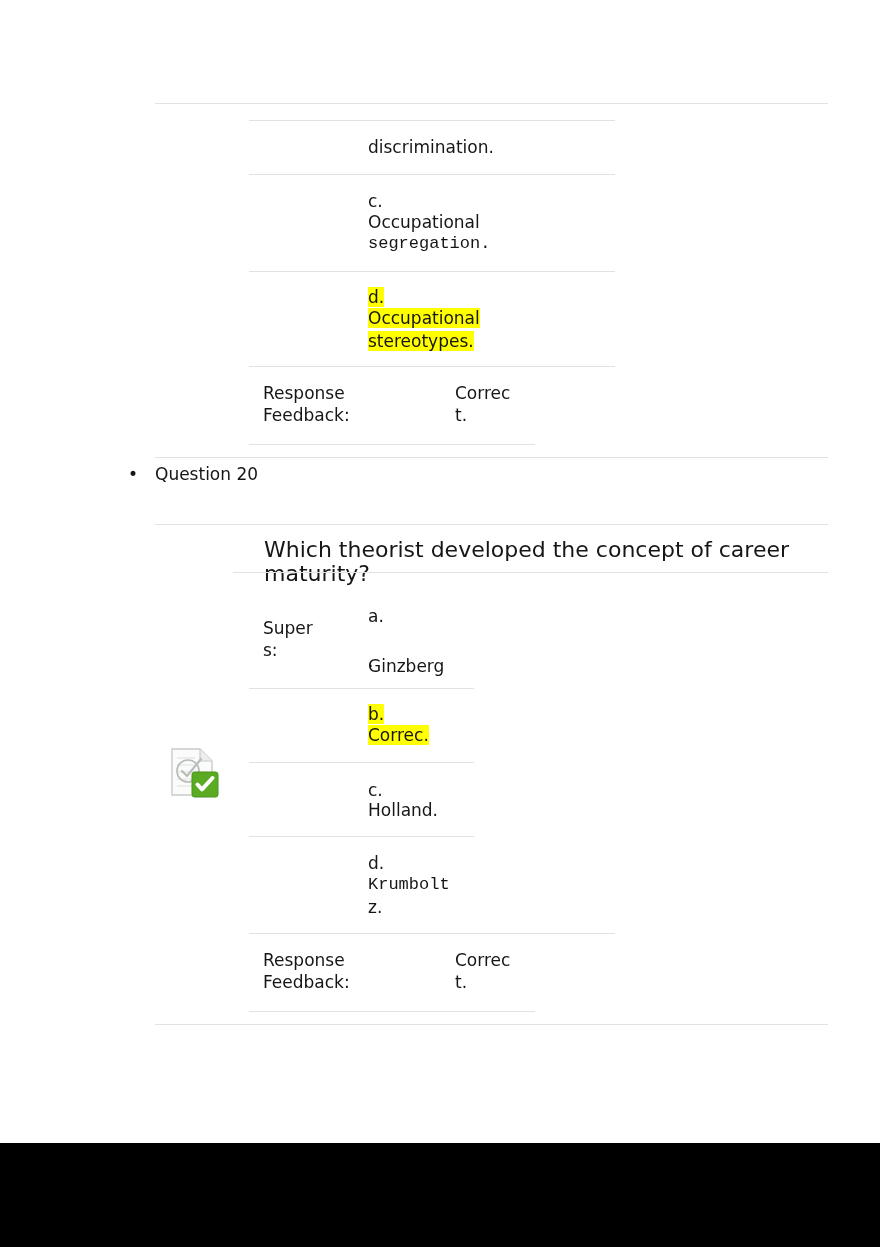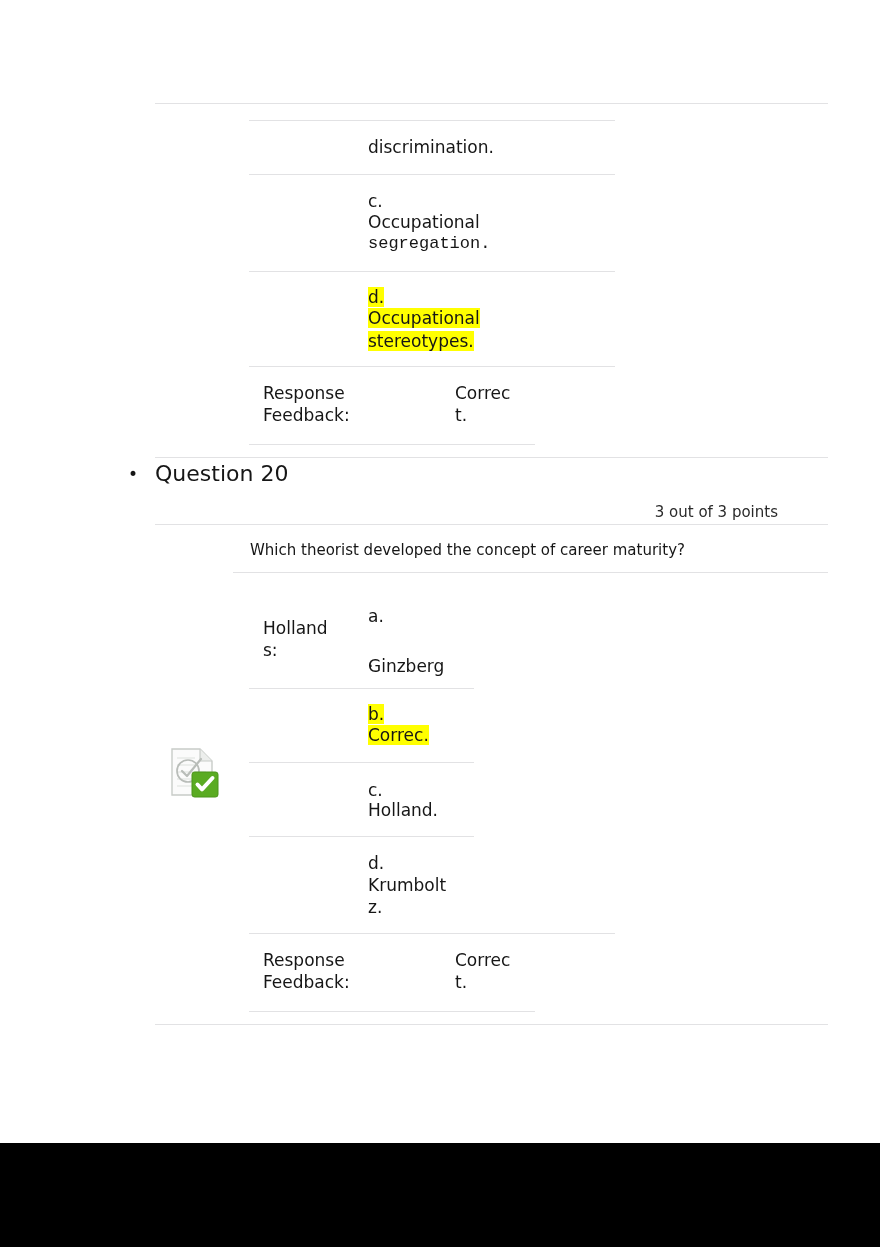--- a/index.html
+++ b/index.html
@@ -49,21 +49,21 @@
     white-space: pre-line;
   }
   .hl {
     background: #ffff00;
     box-decoration-break: clone;
     -webkit-box-decoration-break: clone;
   }
 
   .qlabel {
     position: absolute;
-    font-size: 22px;
+    font-size: 17px;
     line-height: 22px;
     color: #161616;
   }
   .bullet {
     position: absolute;
     font-size: 17px;
     line-height: 22px;
     color: #161616;
   }
 
@@ -116,25 +116,24 @@
   <div class="txt" style="left:455px; top:404px;">t.</div>
 
   <div class="hr" style="left:249px; top:444px; width:286px;"></div>
 
   <div class="hr" style="left:155px; top:457px; width:673px;"></div>
 
   <div class="bullet" style="left:128px; top:463px;">•</div>
 
   <div class="qlabel" style="left:155px; top:463px;">Question 20</div>
 
-  <div class="points" style="left:528px; top:502px; width:250px;">3 out of 3 points</div>
 
   <div class="hr" style="left:155px; top:524px; width:673px;"></div>
 
-  <div class="txt" style="left:250px; top:538px; width:600px; font-size:15px; line-height:24px;">Which theorist developed the concept of career maturity?</div>
+  <div class="txt" style="left:264px; top:538px; width:600px; font-size:22px; line-height:24px;">Which theorist developed the concept of career maturity?</div>
 
   <div class="hr" style="left:233px; top:572px; width:595px;"></div>
 
   <div class="ansicon">
     <svg width="52" height="52" viewBox="0 0 52 52" xmlns="http://www.w3.org/2000/svg">
 
       <path d="M4 3 h28 l12 12 v34 H4 Z" fill="#fbfbfb" stroke="#c8ccc8" stroke-width="1.4"></path>
       <path d="M32 3 v12 h12" fill="#eceeec" stroke="#c8ccc8" stroke-width="1.2"></path>
 
       <g stroke="#e3e6e3" stroke-width="1.2">
@@ -146,41 +145,41 @@
       </g>
 
       <circle cx="20" cy="25" r="11" fill="none" stroke="#b9bdb9" stroke-width="1.7"></circle>
       <path d="M14 25 l5 5 L33 13" fill="none" stroke="#b9bdb9" stroke-width="2.2" stroke-linecap="round" stroke-linejoin="round"></path>
 
       <rect x="24" y="26" width="26" height="25" rx="2.5" fill="#5aab22" stroke="#4b941a" stroke-width="1"></rect>
       <path d="M29.5 38.5 l4.5 4.8 l10.5 -11.3" fill="none" stroke="#ffffff" stroke-width="4" stroke-linecap="round" stroke-linejoin="round"></path>
     </svg>
   </div>
 
-  <div class="txt" style="left:263px; top:617px;">Holland</div>
+  <div class="txt" style="left:263px; top:617px;">Super</div>
   <div class="txt" style="left:263px; top:639px;">s:</div>
 
   <div class="txt" style="left:368px; top:605px;">a.</div>
   <div class="txt" style="left:368px; top:627px;margin-top:28px;">Ginzberg</div>
   <div class="txt" style="left:368px; top:650px;">.</div>
 
   <div class="hr" style="left:249px; top:688px; width:225px;"></div>
 
   <div class="txt" style="left:368px; top:703px;"><span class="hl">b.</span></div>
   <div class="txt" style="left:368px; top:724px;"><span class="hl">Correc.</span></div>
 
   <div class="hr" style="left:249px; top:762px; width:225px;"></div>
 
   <div class="txt" style="left:368px; top:779px;">c.</div>
   <div class="txt" style="left:368px; top:799px;">Holland.</div>
 
   <div class="hr" style="left:249px; top:836px; width:225px;"></div>
 
   <div class="txt" style="left:368px; top:852px;">d.</div>
-  <div class="txt" style="left:368px; top:874px;">Krumbolt</div>
+  <div class="txt" style="left:368px; top:874px;font-family:Liberation Mono, monospace;">Krumbolt</div>
   <div class="txt" style="left:368px; top:896px;">z.</div>
 
   <div class="hr" style="left:249px; top:933px; width:366px;"></div>
 
   <div class="txt" style="left:263px; top:949px;">Response</div>
   <div class="txt" style="left:263px; top:971px;">Feedback:</div>
 
   <div class="txt" style="left:455px; top:949px;">Correc</div>
   <div class="txt" style="left:455px; top:971px;">t.</div>
 

